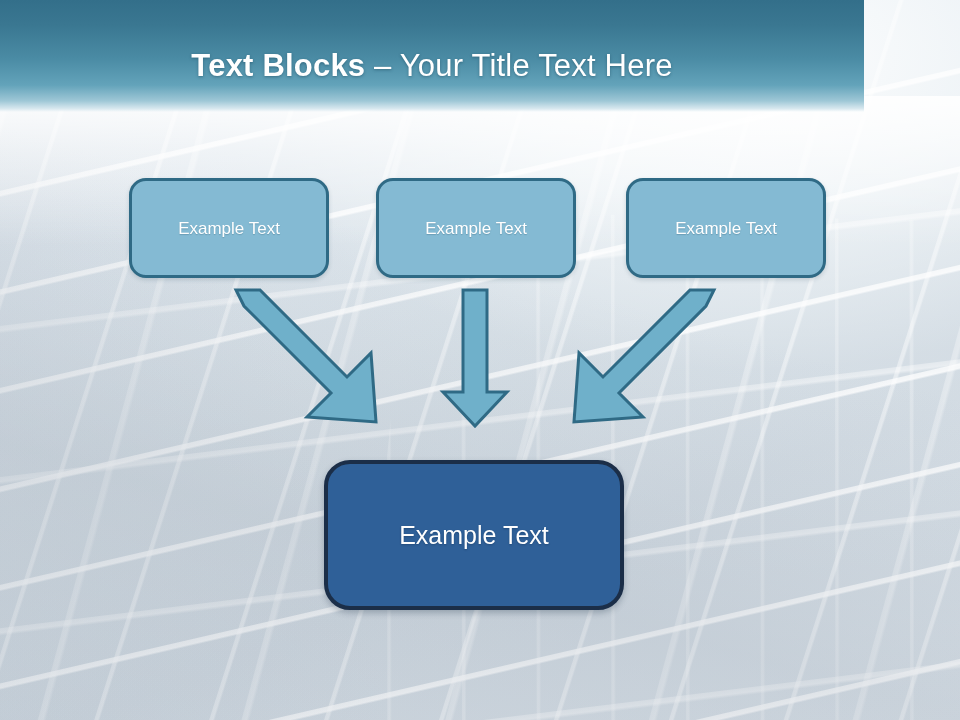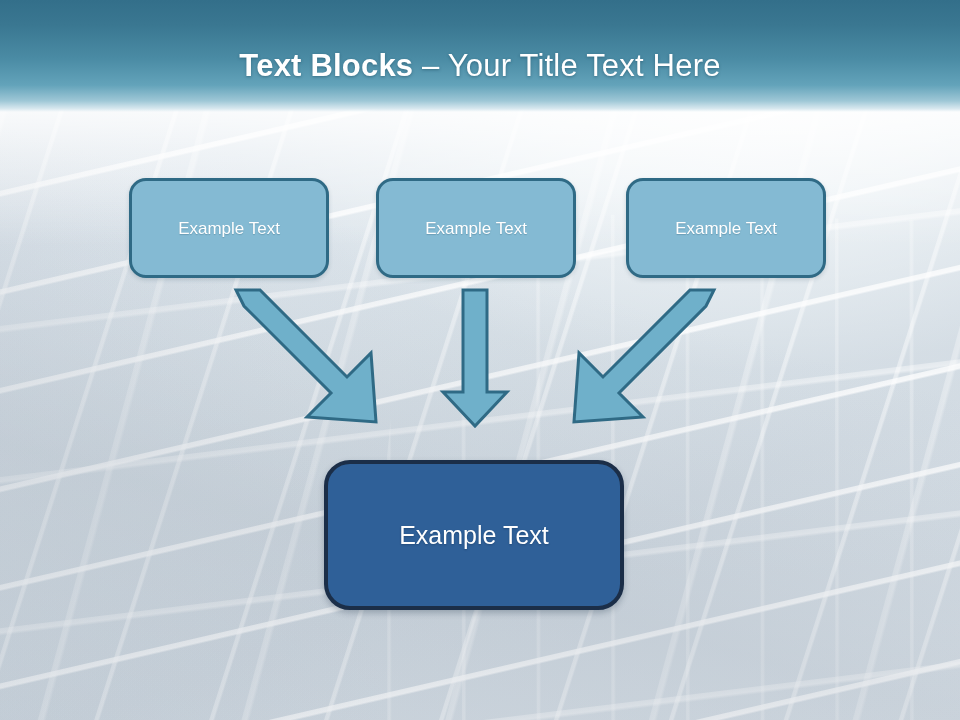--- a/index.html
+++ b/index.html
@@ -137,21 +137,21 @@
     background: linear-gradient(to bottom,
         rgba(255,255,255,0.92) 0%,
         rgba(255,255,255,0.55) 35%,
         rgba(255,255,255,0.00) 100%);
   }
 
   
   .header {
     position: absolute;
     left: 0; top: 0;
-    width: 960px;
+    width: 864px;
     height: 112px;
     background: linear-gradient(to bottom,
         #336f8a 0%,
         #3a7791 22%,
         #4a8ba4 52%,
         #63a3ba 76%,
         #9ec7d6 90%,
         #d8e8ef 97%,
         rgba(233,243,247,0.0) 100%);
   }

